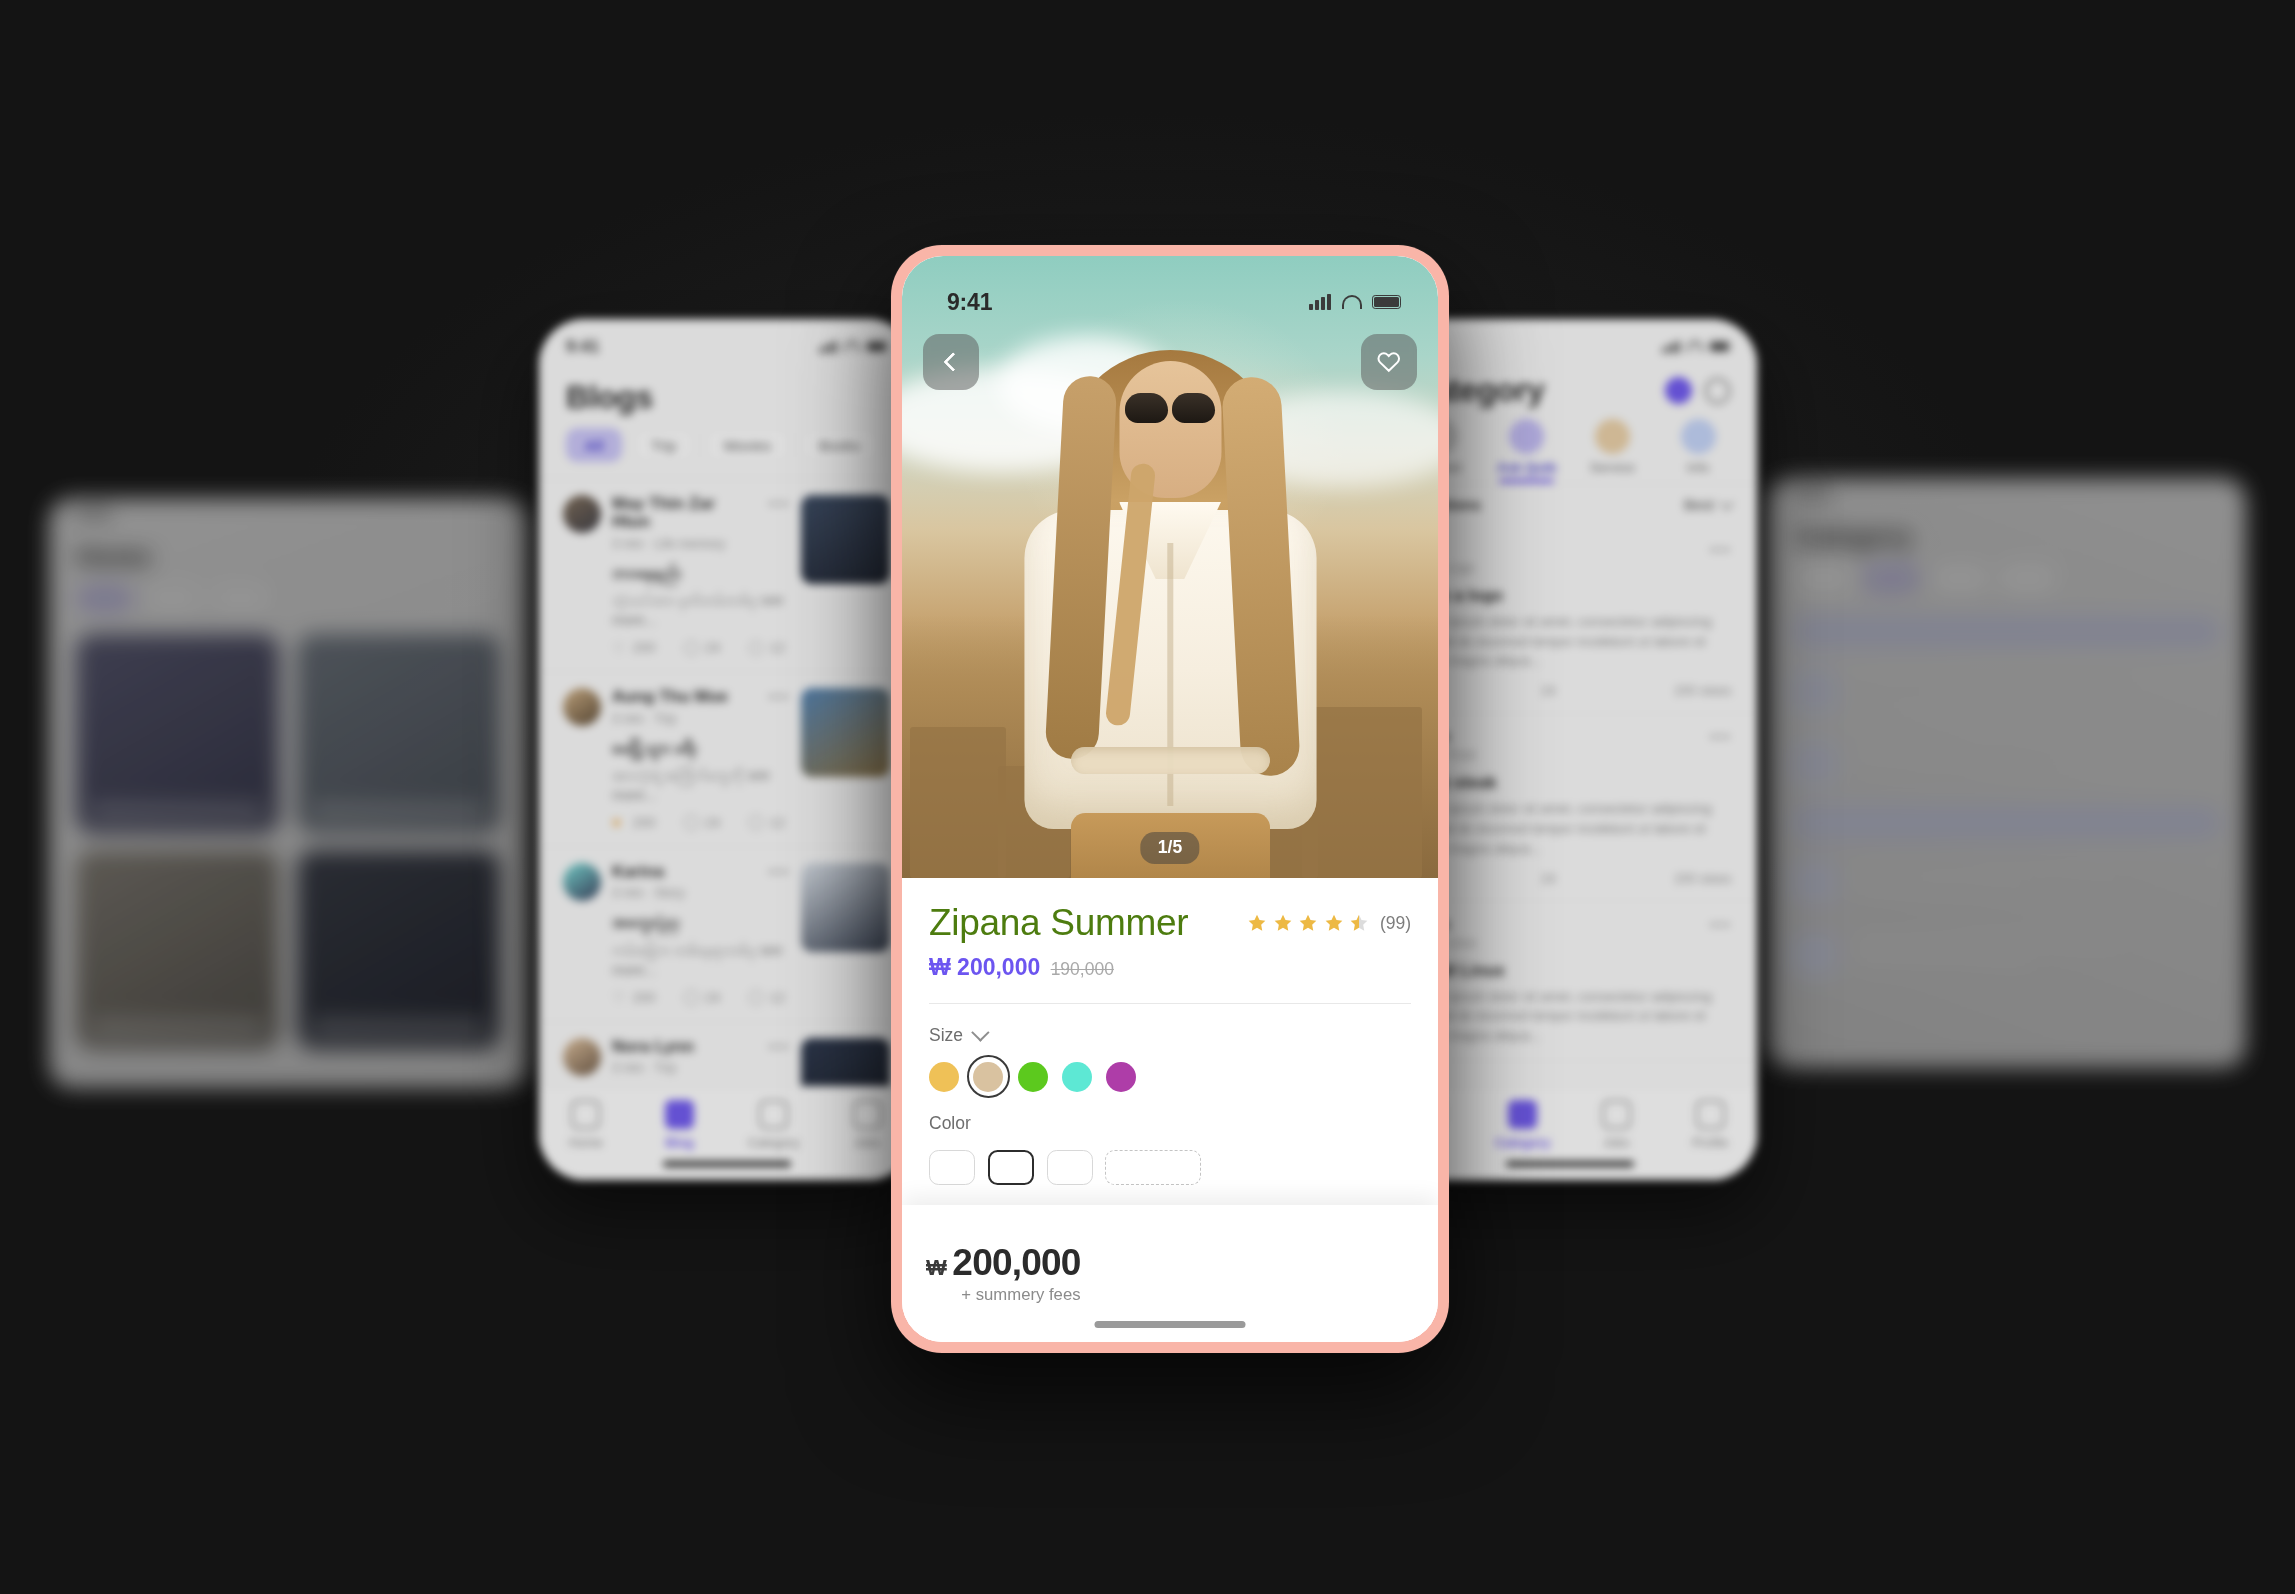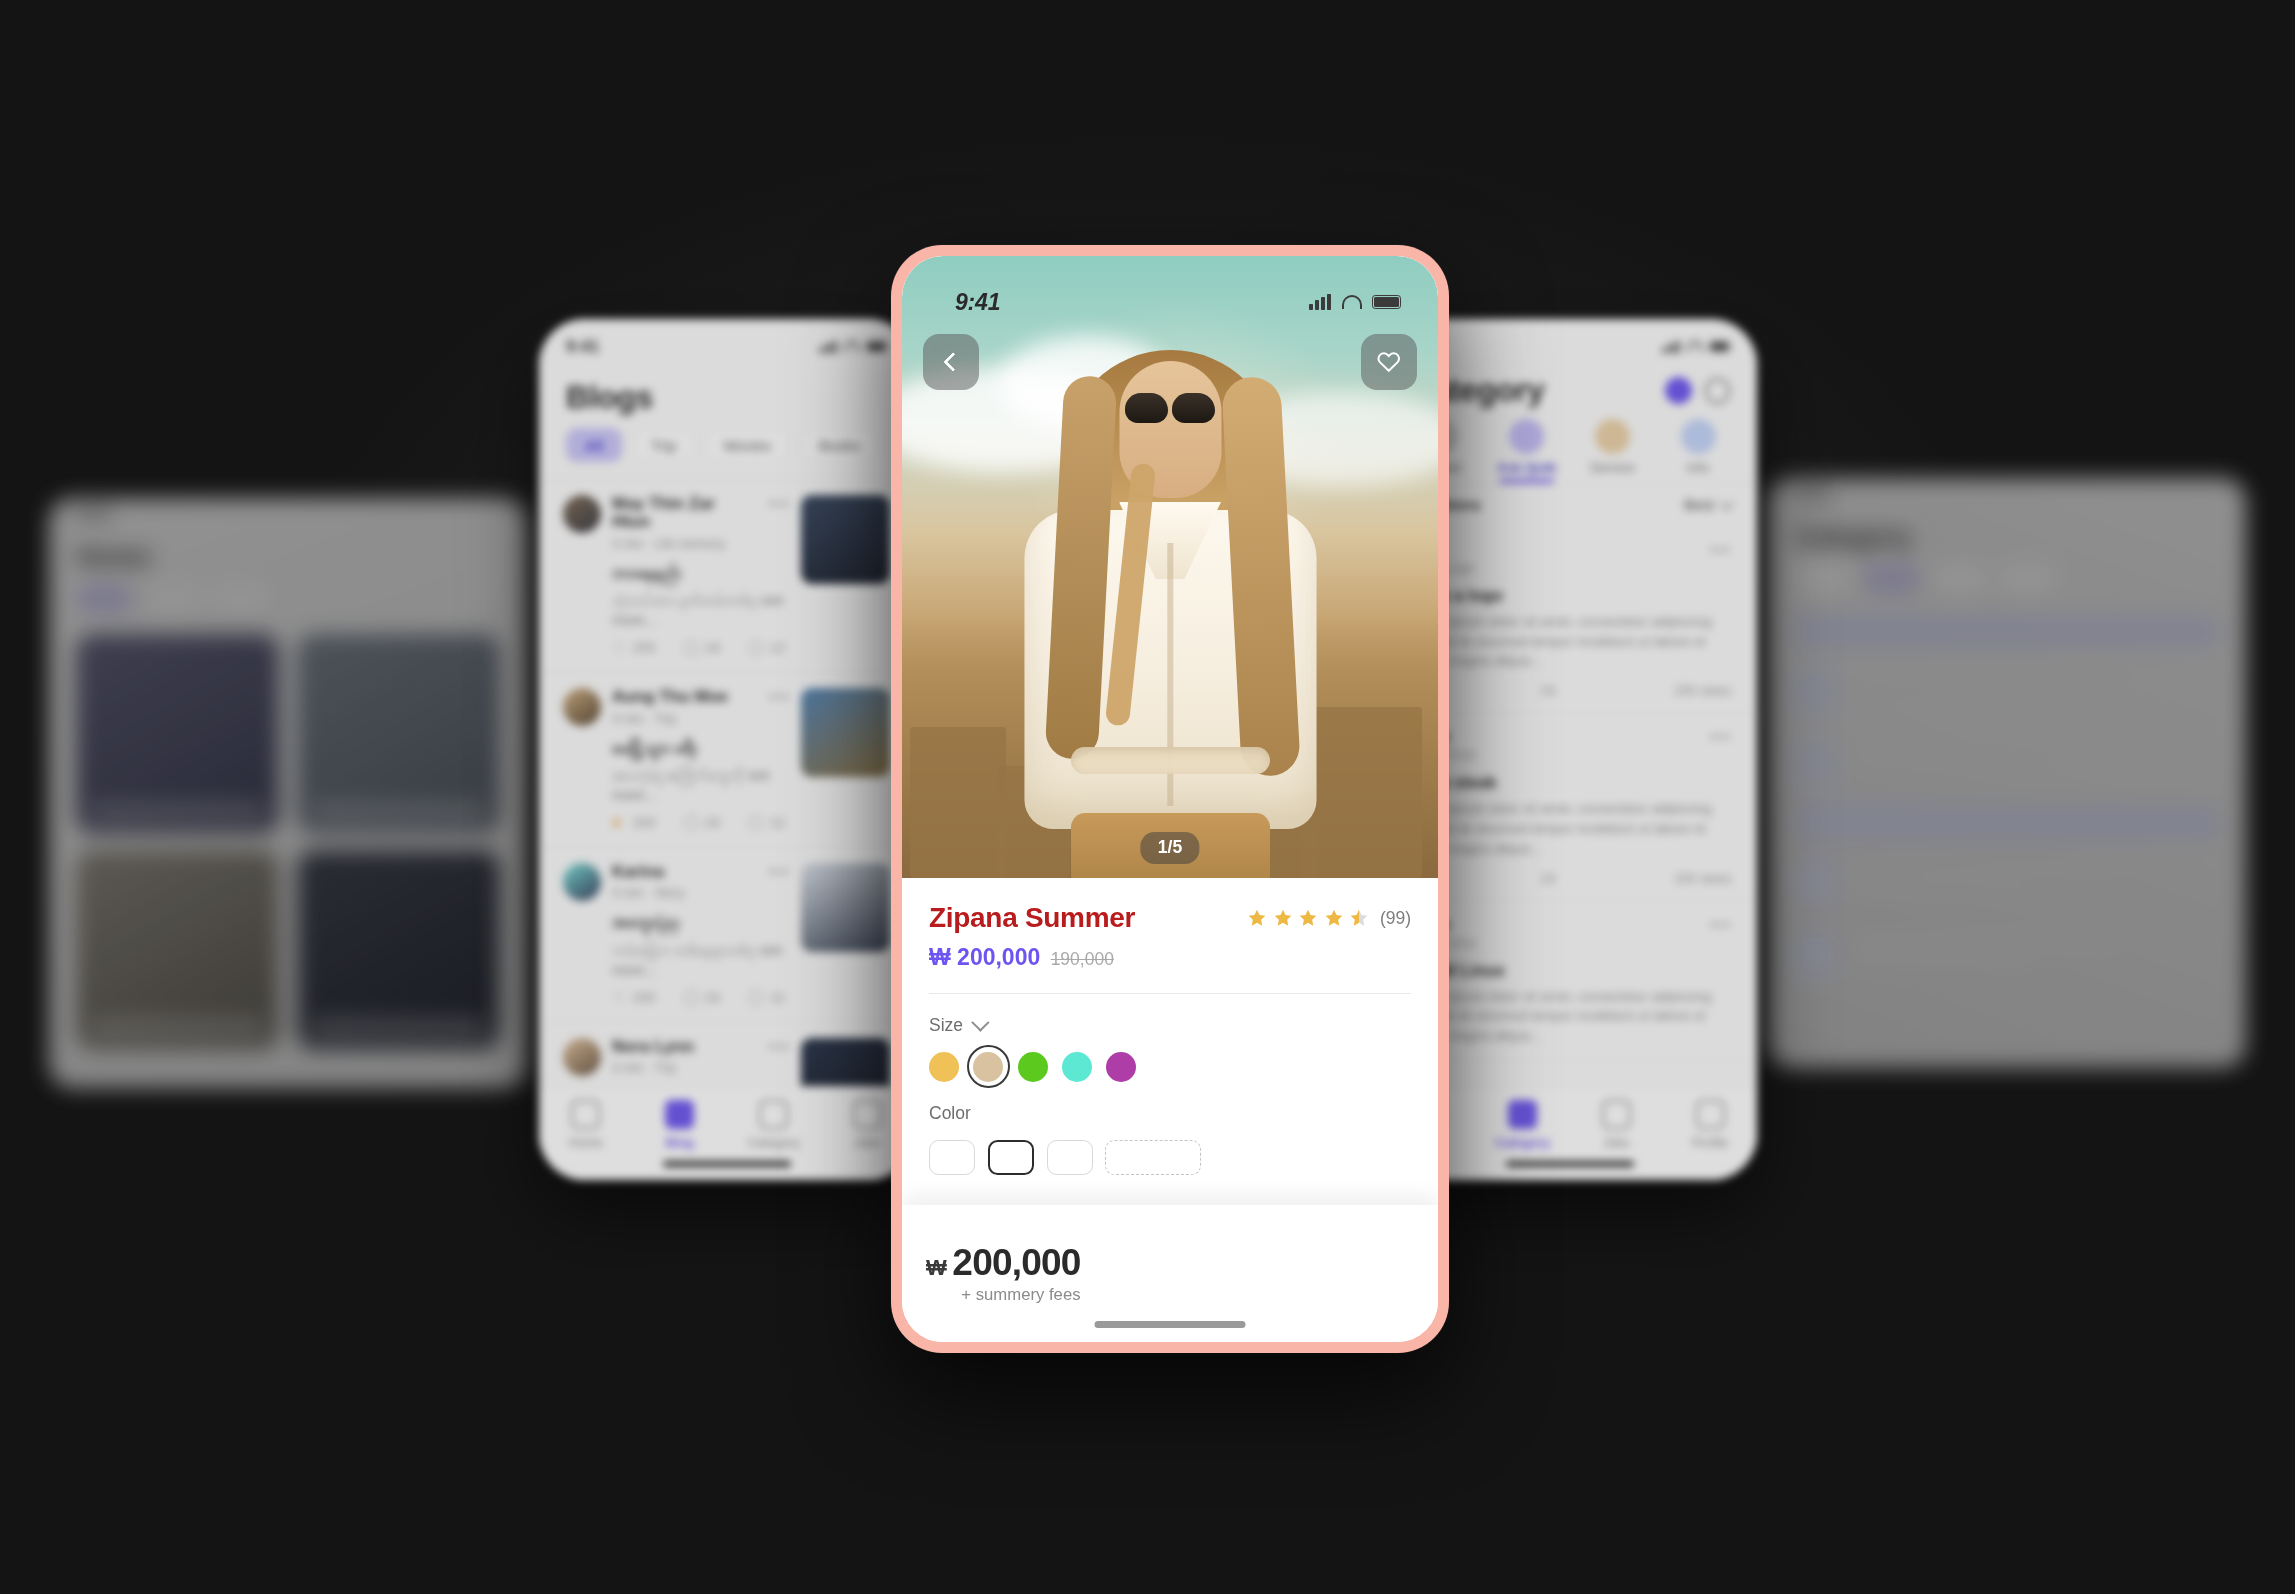--- a/index.html
+++ b/index.html
@@ -201,23 +201,23 @@
               clip-path: polygon(0 0, 100% 0, 64% 100%, 36% 100%); }
   .m-placket { position:absolute; left:50%; transform:translateX(-50%); top:239px;
                width:6.4px; height:263px; background:rgba(196,175,140,.5); }
   .m-belt { position:absolute; left:50%; transform:translateX(-50%); top:443px;
             width:199px; height:27px; border-radius:14.3px; background:rgba(233,219,192,.95);
             box-shadow: inset 0 3.2px 8px rgba(170,145,105,.35); }
   .m-pants { position:absolute; left:50%; transform:translateX(-50%); top:509px;
              width:199px; height:88px; border-radius:14.3px;
              background: linear-gradient(180deg,#c79a5a,#a97f44); }
 
-  .hero-status { position:absolute; left:16px; right:0; top:0; height:61px;
+  .hero-status { position:absolute; left:8px; right:0; top:0; height:61px;
                  display:flex; justify-content:space-between; align-items:center;
-                 padding: 31px 37px 0; z-index:6;font-style:italic; }
+                 padding: 31px 37px 0; z-index:6; }
   .hero-status .time { font-size: 23px; font-weight: 700; color:#2a2a2a; letter-spacing:-0.2px; }
   .hero-status .icons { display:flex; gap:10.4px; align-items:center; }
   .hero-status .bars i { width:4px; }
   .hero-status .bars i:nth-child(1){height:6.4px;} .hero-status .bars i:nth-child(2){height:9.6px;}
   .hero-status .bars i:nth-child(3){height:12.8px;} .hero-status .bars i:nth-child(4){height:16px;}
   .hero-status .wifi { width:20px; height:13.5px; border-width:2.8px; }
   .hero-status .batt { width:29px; height:14.3px; }
 
   .hero-btn { position:absolute; top:78px; width:56px; height:56px; border-radius:16px;
               background: rgba(92,92,92,.52); display:flex; align-items:center;
@@ -227,21 +227,21 @@
   .chev { width:14.3px; height:14.3px; border-left:3.2px solid #fff; border-bottom:3.2px solid #fff;
           transform: rotate(45deg); margin-left:4.8px; border-radius:1.6px; }
   .heart-ico { width:25.5px; height:25.5px; }
 
   .pager { position:absolute; left:50%; transform:translateX(-50%); bottom:14.3px;
            padding: 5.6px 17.5px; border-radius:14.3px; background: rgba(60,60,60,.5);
            color:#fff; font-size:17.5px; font-weight:600; z-index:6; }
 
   .details { flex:1; background:#fff; padding: 24px 27px 0; position:relative; overflow:hidden; }
   .d-toprow { display:flex; justify-content:space-between; align-items:center; }
-  .d-title { font-size: 28px; font-weight: 700; color:#b91c1c; letter-spacing:-0.3px; }
+  .d-title { font-size: 37px; font-weight: 400; color:#4d7c0f; letter-spacing:-0.3px; }
   .d-rating { display:flex; align-items:center; gap:5.6px; }
   .star { width:20px; height:20px; }
   .d-count { font-size: 17.5px; color:#7d7d7d; margin-left:4.8px; }
   .d-pricerow { margin-top: 9.6px; display:flex; align-items:baseline; gap:10.4px; }
   .d-price { font-size: 23px; font-weight:700; color:#6c55f0; }
   .d-old { font-size: 17.5px; color:#a9a9a9; text-decoration: line-through; }
   .d-desc { margin-top: 16px; font-size: 19px; line-height:1.42; color:#5e5e5e; }
   .d-sep { margin-top: 22px; border-top:0.8px solid #e8e8e8; }
   .d-seclbl { margin-top: 21px; font-size:17.5px; color:#6e6e6e; display:flex; align-items:center; gap:11px; }
   .d-chev { width:12.8px; height:12.8px; border-right:2.4px solid #8e8e8e; border-bottom:2.4px solid #8e8e8e;

